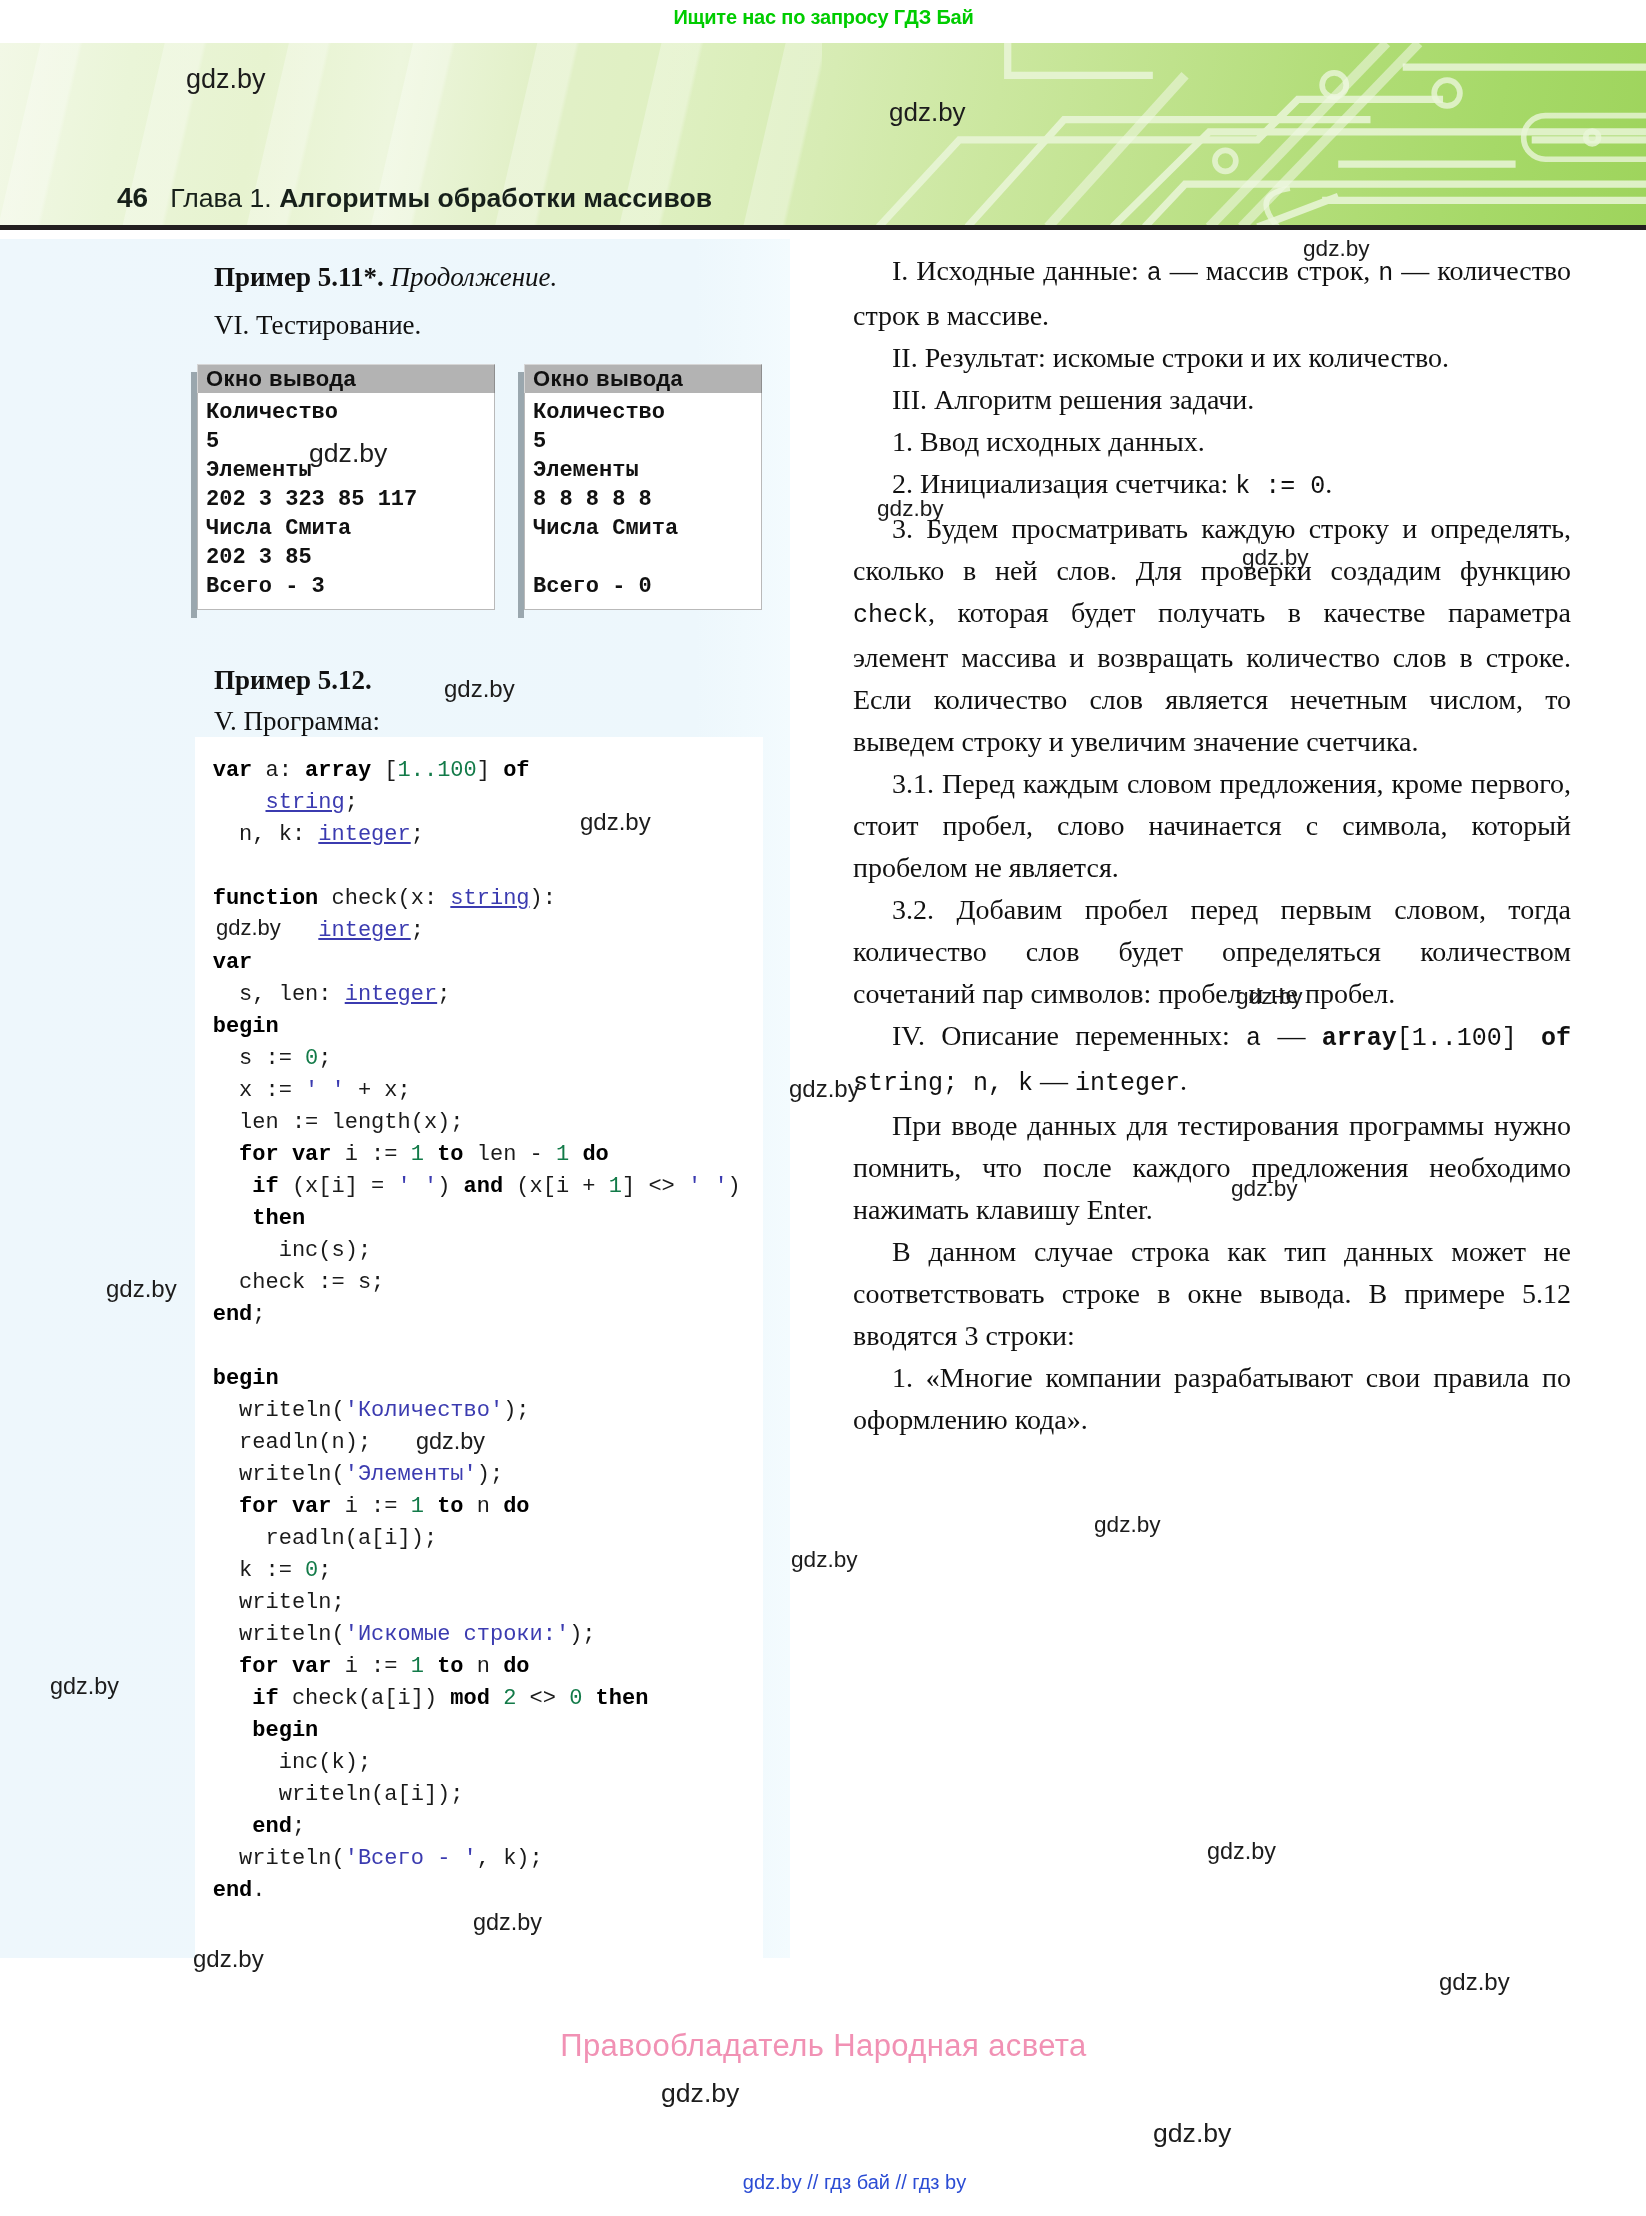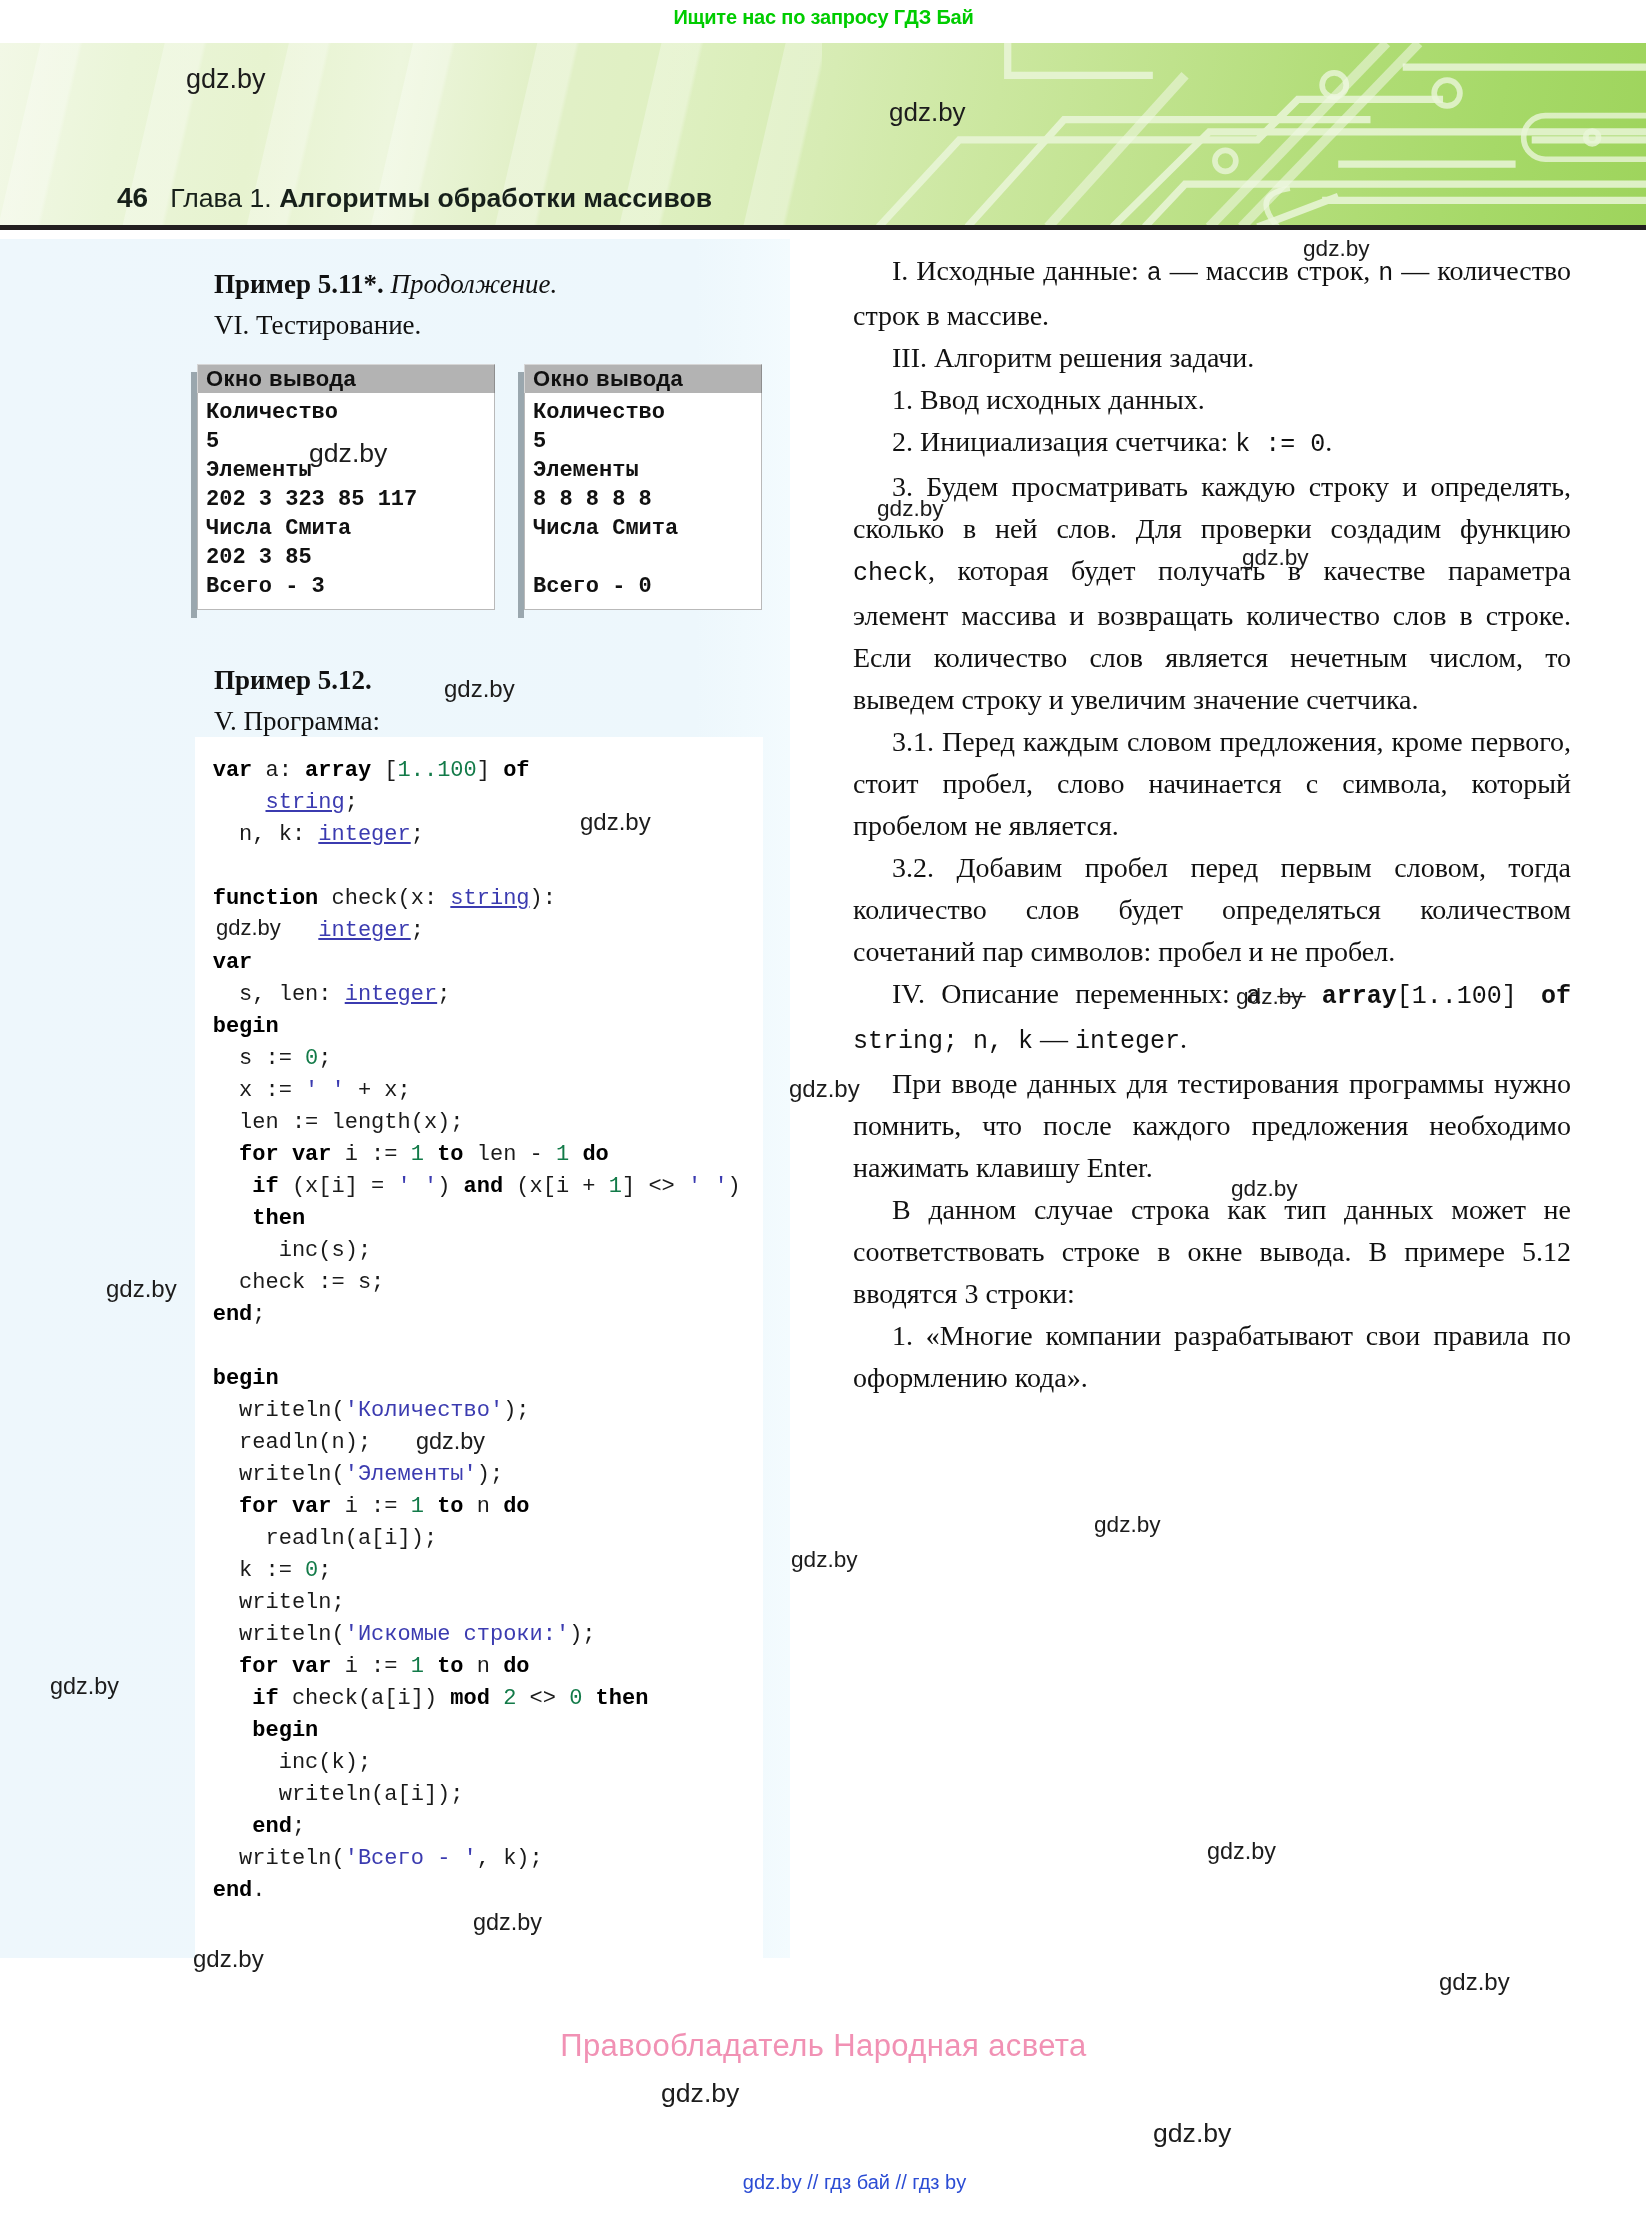--- a/index.html
+++ b/index.html
@@ -176,21 +176,21 @@
 <div id="page-head">
   <span class="pno">46</span>
   &nbsp;&nbsp;<span class="ch">Глава 1.</span>
   <span class="ct">Алгоритмы обработки массивов</span>
 </div>
 
 <div id="blue-panel"></div>
 
 <div id="left-col">
 
-  <div class="ex-title" style="left:214px;top:30px;">
+  <div class="ex-title" style="left:214px;top:23px;">
     <b>Пример 5.11*.</b>
     <i>Продолжение.</i>
   </div>
   <div class="ex-title" style="left:214px;top:71px;">VI. Тестирование.</div>
 
   <div class="outwin" style="left:197px;top:125px;width:298px;">
     <div class="shadowbar"></div>
     <div class="titlebar">Окно вывода</div>
     <div class="body">Количество
 5
@@ -216,20 +216,21 @@
   <div class="ex-title" style="left:214px;top:426px;">
     <b>Пример 5.12.</b>
   </div>
   <div class="ex-title" style="left:214px;top:467px;text-align:center;">V. Программа:</div>
 </div>
 
 <div id="code-block"><span class="ln"><span class="kw">var</span><span> a: </span><span class="kw">array</span><span> [</span><span class="num">1..100</span><span>] </span><span class="kw">of</span></span><span class="ln"><span>    </span><span class="ty">string</span><span>;</span></span><span class="ln"><span>  n, k: </span><span class="ty">integer</span><span>;</span></span><span class="ln">&nbsp;</span><span class="ln"><span class="kw">function</span><span> check(x: </span><span class="ty">string</span><span>):</span></span><span class="ln"><span>        </span><span class="ty">integer</span><span>;</span></span><span class="ln"><span class="kw">var</span></span><span class="ln"><span>  s, len: </span><span class="ty">integer</span><span>;</span></span><span class="ln"><span class="kw">begin</span></span><span class="ln"><span>  s := </span><span class="num">0</span><span>;</span></span><span class="ln"><span>  x := </span><span class="str">' '</span><span> + x;</span></span><span class="ln"><span>  len := length(x);</span></span><span class="ln"><span>  </span><span class="kw">for var</span><span> i := </span><span class="num">1</span><span> </span><span class="kw">to</span><span> len - </span><span class="num">1</span><span> </span><span class="kw">do</span></span><span class="ln"><span>   </span><span class="kw">if</span><span> (x[i] = </span><span class="str">' '</span><span>) </span><span class="kw">and</span><span> (x[i + </span><span class="num">1</span><span>] &lt;&gt; </span><span class="str">' '</span><span>)</span></span><span class="ln"><span>   </span><span class="kw">then</span></span><span class="ln"><span>     inc(s);</span></span><span class="ln"><span>  check := s;</span></span><span class="ln"><span class="kw">end</span><span>;</span></span><span class="ln">&nbsp;</span><span class="ln"><span class="kw">begin</span></span><span class="ln"><span>  writeln(</span><span class="str">'Количество'</span><span>);</span></span><span class="ln"><span>  readln(n);</span></span><span class="ln"><span>  writeln(</span><span class="str">'Элементы'</span><span>);</span></span><span class="ln"><span>  </span><span class="kw">for var</span><span> i := </span><span class="num">1</span><span> </span><span class="kw">to</span><span> n </span><span class="kw">do</span></span><span class="ln"><span>    readln(a[i]);</span></span><span class="ln"><span>  k := </span><span class="num">0</span><span>;</span></span><span class="ln"><span>  writeln;</span></span><span class="ln"><span>  writeln(</span><span class="str">'Искомые строки:'</span><span>);</span></span><span class="ln"><span>  </span><span class="kw">for var</span><span> i := </span><span class="num">1</span><span> </span><span class="kw">to</span><span> n </span><span class="kw">do</span></span><span class="ln"><span>   </span><span class="kw">if</span><span> check(a[i]) </span><span class="kw">mod</span><span> </span><span class="num">2</span><span> &lt;&gt; </span><span class="num">0</span><span> </span><span class="kw">then</span></span><span class="ln"><span>   </span><span class="kw">begin</span></span><span class="ln"><span>     inc(k);</span></span><span class="ln"><span>     writeln(a[i]);</span></span><span class="ln"><span>   </span><span class="kw">end</span><span>;</span></span><span class="ln"><span>  writeln(</span><span class="str">'Всего - '</span><span>, k);</span></span><span class="ln"><span class="kw">end</span><span>.</span></span></div>
 
 <div id="right-col">
     <p>I. Исходные данные: <span class="mono">a</span> — массив строк, <span class="mono">n</span> — количество строк в массиве.</p>
+    <p>II. Результат: искомые строки и их количество.</p>
     <p>III. Алгоритм решения задачи.</p>
     <p>1. Ввод исходных данных.</p>
     <p>2. Инициализация счетчика: <span class="mono">k := 0</span>.</p>
     <p>3. Будем просматривать каждую строку и определять, сколько в ней слов. Для проверки создадим функцию <span class="mono">check</span>, которая будет получать в качестве параметра элемент массива и возвращать количество слов в строке. Если количество слов является нечетным числом, то выведем строку и увеличим значение счетчика.</p>
     <p>3.1. Перед каждым словом предложения, кроме первого, стоит пробел, слово начинается с символа, который пробелом не является.</p>
     <p>3.2. Добавим пробел перед первым словом, тогда количество слов будет определяться количеством сочетаний пар символов: пробел и не пробел.</p>
     <p>IV. Описание переменных: <span class="mono">a</span> — <span class="mono"><b>array</b>[1..100] <b>of</b> string; n, k</span> — <span class="mono">integer</span>.</p>
     <p>При вводе данных для тестирования программы нужно помнить, что после каждого предложения необходимо нажимать клавишу Enter.</p>
     <p>В данном случае строка как тип данных может не соответствовать строке в окне вывода. В примере 5.12 вводятся 3 строки:</p>
     <p>1. «Многие компании разрабатывают свои правила по оформлению кода».</p>

